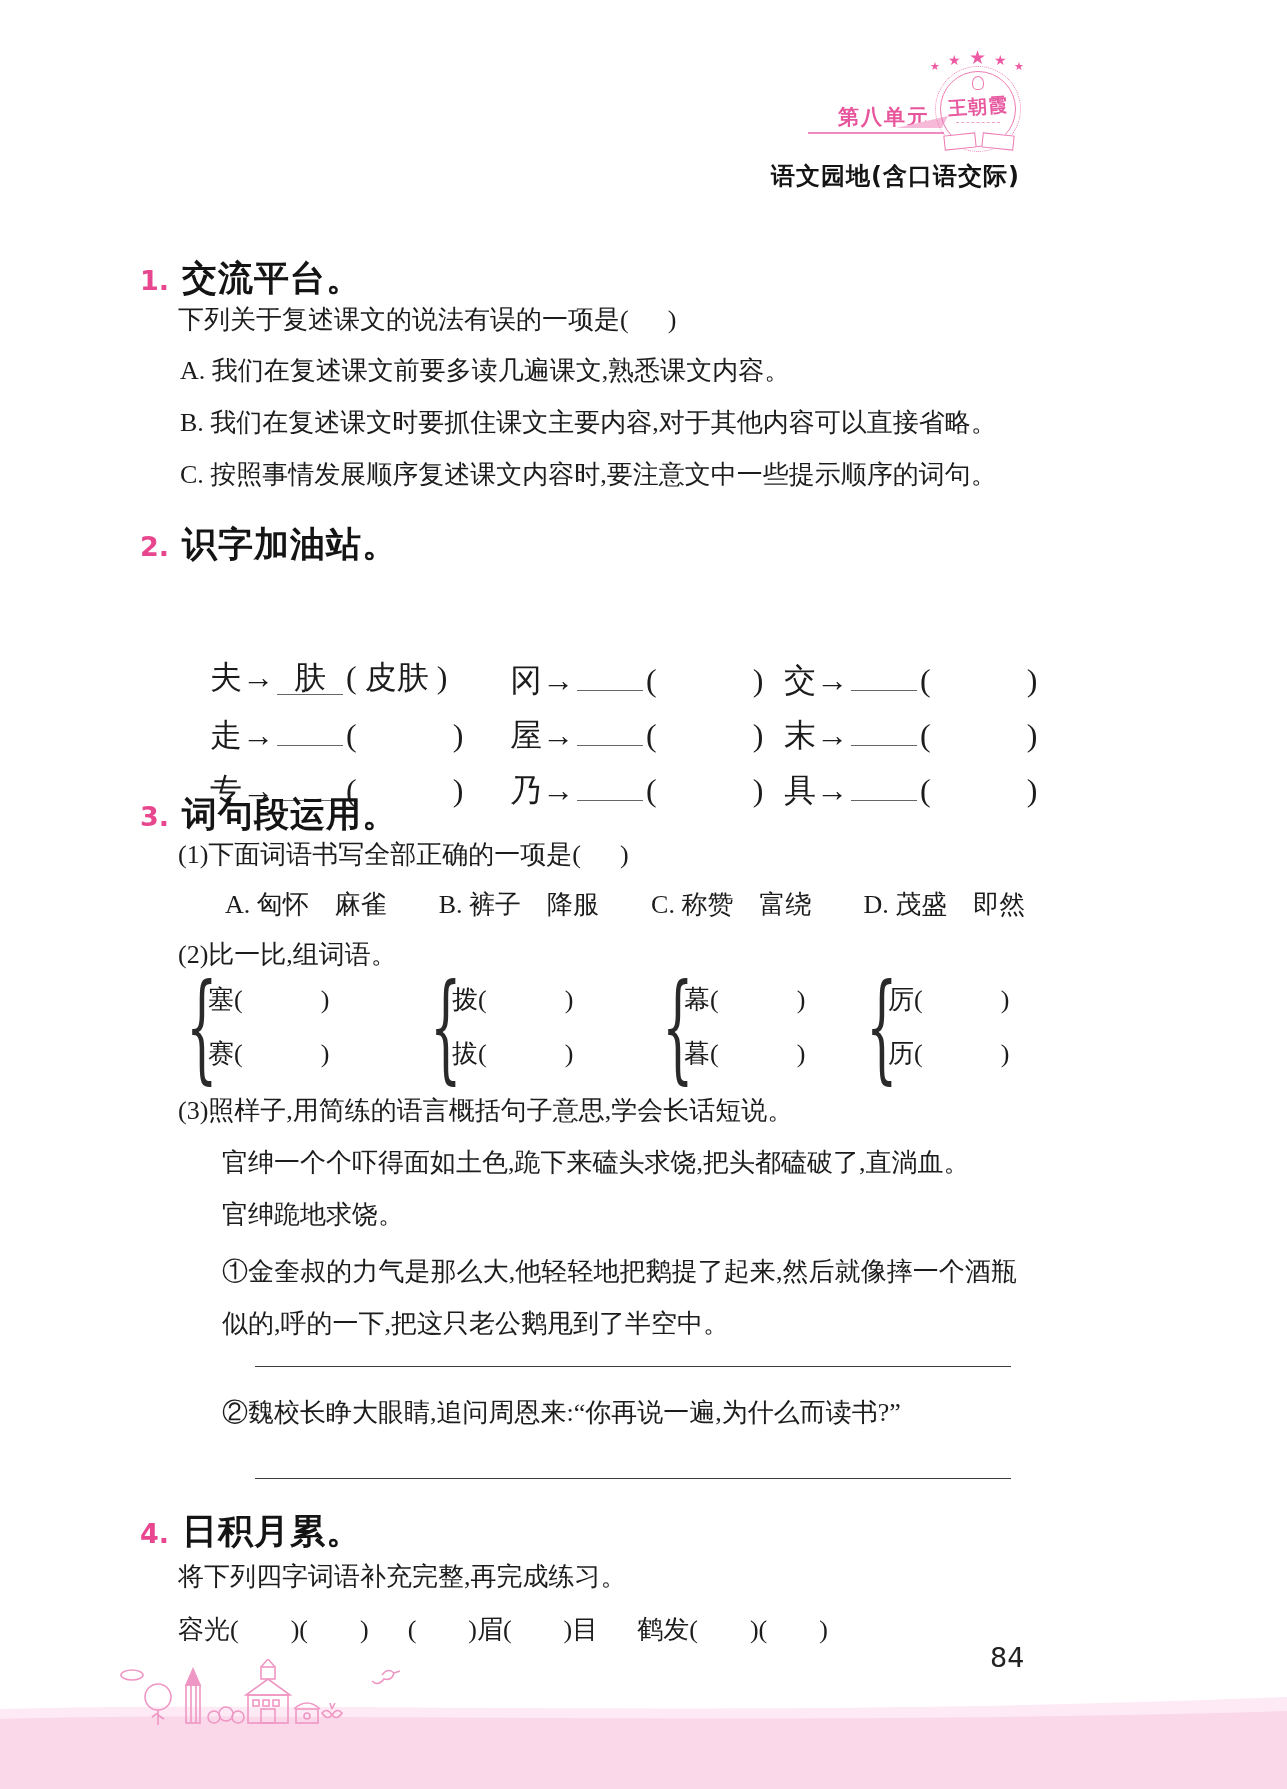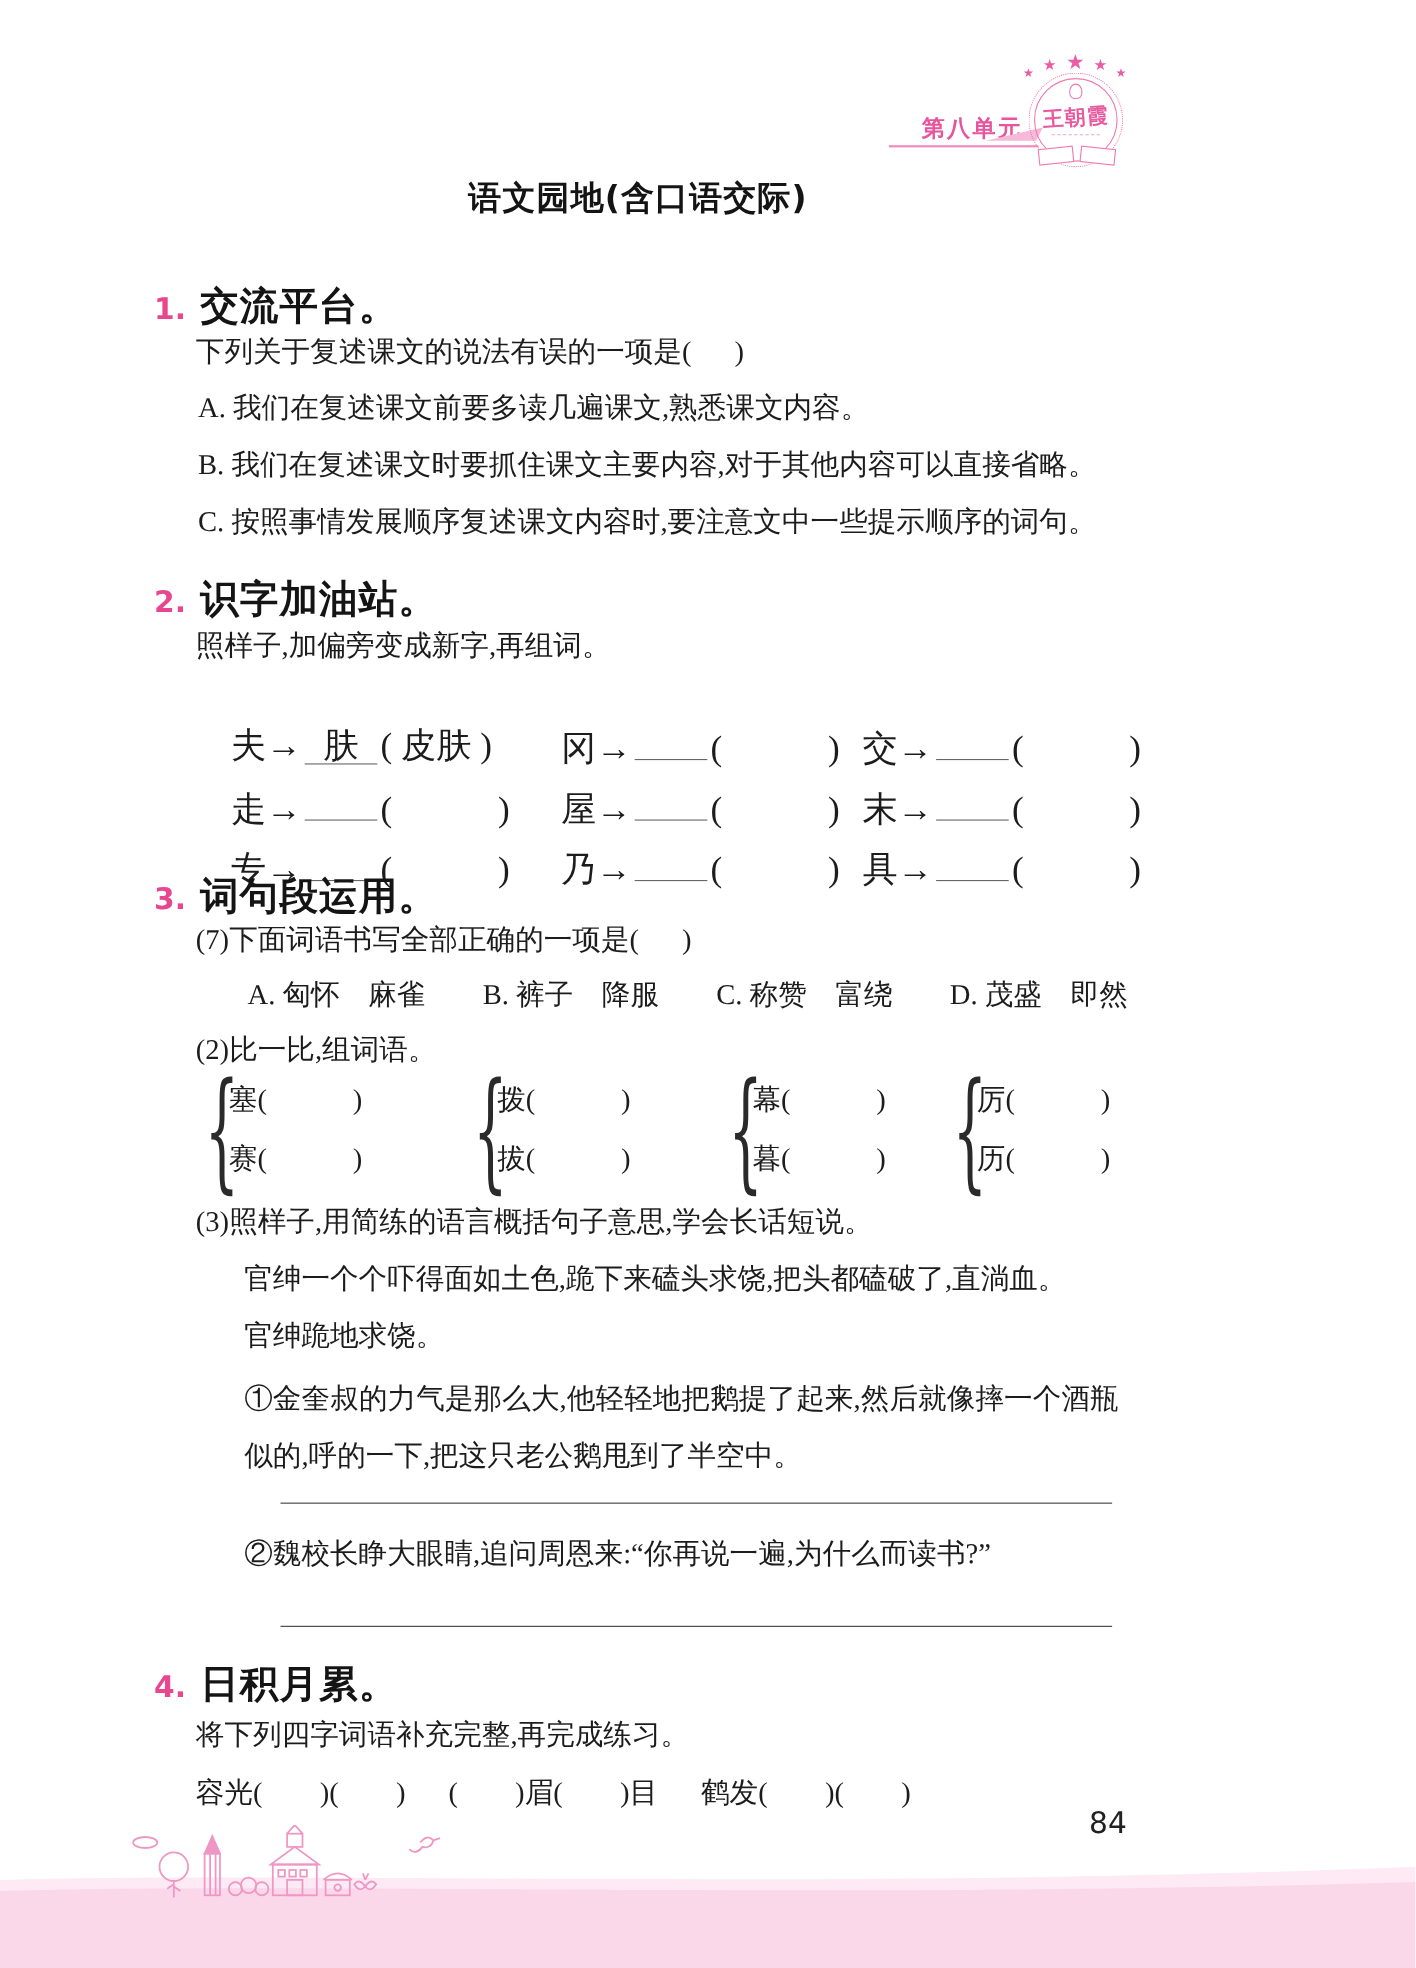--- a/index.html
+++ b/index.html
@@ -6,23 +6,23 @@
   .page{position:relative;width:1287px;height:1789px;background:#ffffff;overflow:hidden;
         font-family:"Liberation Serif","DejaVu Serif",serif;color:#1c1c1c;}
   .abs{position:absolute;}
   .serif{font-family:"Liberation Serif","DejaVu Serif",serif;font-size:26px;color:#1c1c1c;
          white-space:pre-wrap;line-height:34px;}
   .sec-row{position:absolute;display:flex;align-items:baseline;gap:13px;}
   .sec-num{font-family:"DejaVu Sans","Liberation Sans",sans-serif;font-weight:bold;
            color:#e8478f;font-size:27px;}
   .sec-head{font-family:"DejaVu Sans","Liberation Sans",sans-serif;font-weight:bold;
             color:#141414;font-size:35px;letter-spacing:1px;}
-  .title{position:absolute;left:140px;top:160px;width:880px;text-align:center;
+  .title{position:absolute;left:140px;top:160px;width:880px;text-align:right;
          font-family:"DejaVu Sans","Liberation Sans",sans-serif;font-weight:bold;
-         font-size:30px;color:#141414;letter-spacing:1px;}
+         font-size:24px;color:#141414;letter-spacing:1px;}
   .unit-label{position:absolute;left:818px;top:103px;
               font-family:"DejaVu Sans","Liberation Sans",sans-serif;font-weight:bold;
               font-size:21px;color:#e7559c;letter-spacing:2px;margin-left:20px;}
   .unit-line{position:absolute;left:808px;top:132px;width:136px;height:2px;background:#ef8cbf;}
   .cell{position:absolute;font-size:32px;white-space:pre;}
   .blank-u{display:inline-block;width:66px;border-bottom:1.6px solid #666;text-align:center;
            margin:0 3px;min-height:30px;vertical-align:baseline;}
   .pair{position:absolute;display:flex;align-items:center;}
   .brace{display:inline-block;font-family:"DejaVu Serif","Liberation Serif",serif;
          font-size:118px;font-weight:200;color:#2a2a2a;transform:scaleX(.42);
@@ -86,21 +86,20 @@
   </div>
   <div class="serif abs" style="left:178px;top:303px">下列关于复述课文的说法有误的一项是(      )</div>
   <div class="serif abs" style="left:180px;top:354px;white-space:nowrap">A. 我们在复述课文前要多读几遍课文,熟悉课文内容。</div>
   <div class="serif abs" style="left:180px;top:406px;white-space:nowrap">B. 我们在复述课文时要抓住课文主要内容,对于其他内容可以直接省略。</div>
   <div class="serif abs" style="left:180px;top:458px;white-space:nowrap">C. 按照事情发展顺序复述课文内容时,要注意文中一些提示顺序的词句。</div>
 
   <div class="sec-row" style="left:140px;top:521px">
     <span class="sec-num">2.</span>
     <span class="sec-head">识字加油站。</span>
   </div>
-  <div class="serif abs" style="left:178px;top:570px">照样子,加偏旁变成新字,再组词。</div>
 
   <div class="cell serif" style="left:178px;top:626px">
     <span>夫</span><span>→</span><span class="blank-u">肤</span><span>( 皮肤 )</span>
   </div>
   <div class="cell serif" style="left:478px;top:626px">
     <span>冈</span><span>→</span><span class="blank-u"></span><span>(            )</span>
   </div>
   <div class="cell serif" style="left:752px;top:626px">
     <span>交</span><span>→</span><span class="blank-u"></span><span>(            )</span>
   </div>
@@ -122,21 +121,21 @@
     <span>乃</span><span>→</span><span class="blank-u"></span><span>(            )</span>
   </div>
   <div class="cell serif" style="left:752px;top:736px">
     <span>具</span><span>→</span><span class="blank-u"></span><span>(            )</span>
   </div>
 
   <div class="sec-row" style="left:140px;top:791px">
     <span class="sec-num">3.</span>
     <span class="sec-head">词句段运用。</span>
   </div>
-  <div class="serif abs" style="left:178px;top:838px">(7)下面词语书写全部正确的一项是(      )</div>
+  <div class="serif abs" style="left:178px;top:838px">(1)下面词语书写全部正确的一项是(      )</div>
   <div class="serif abs" style="left:225px;top:888px;white-space:nowrap">A. 匈怀　麻雀　　B. 裤子　降服　　C. 称赞　富绕　　D. 茂盛　即然</div>
   <div class="serif abs" style="left:178px;top:938px">(2)比一比,组词语。</div>
 
   <div class="pair" style="left:186px;top:972px">
     <span class="brace">{</span>
     <div class="pair-col">
       <span class="pair-line">塞(            )</span>
       <span class="pair-line">赛(            )</span>
     </div>
   </div>

